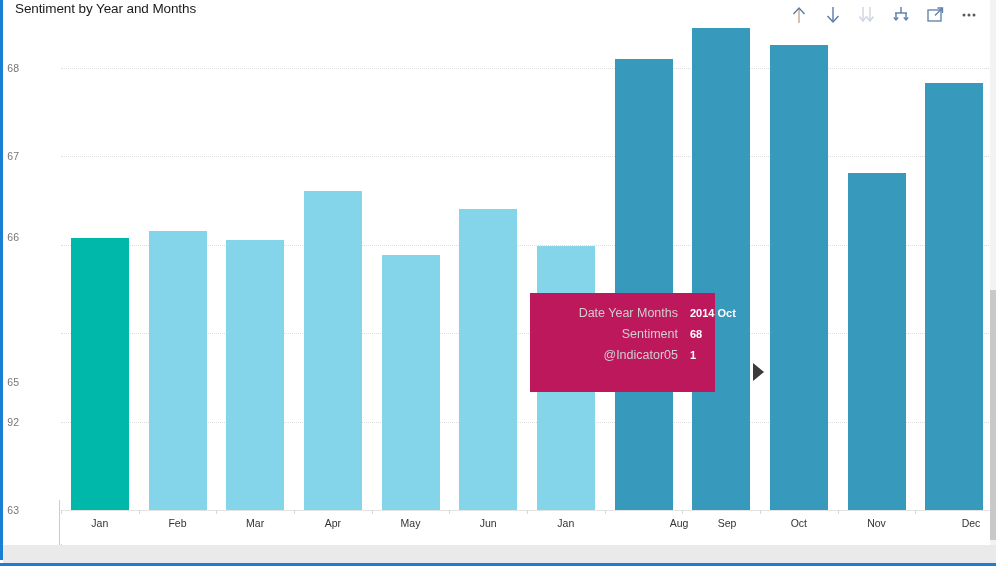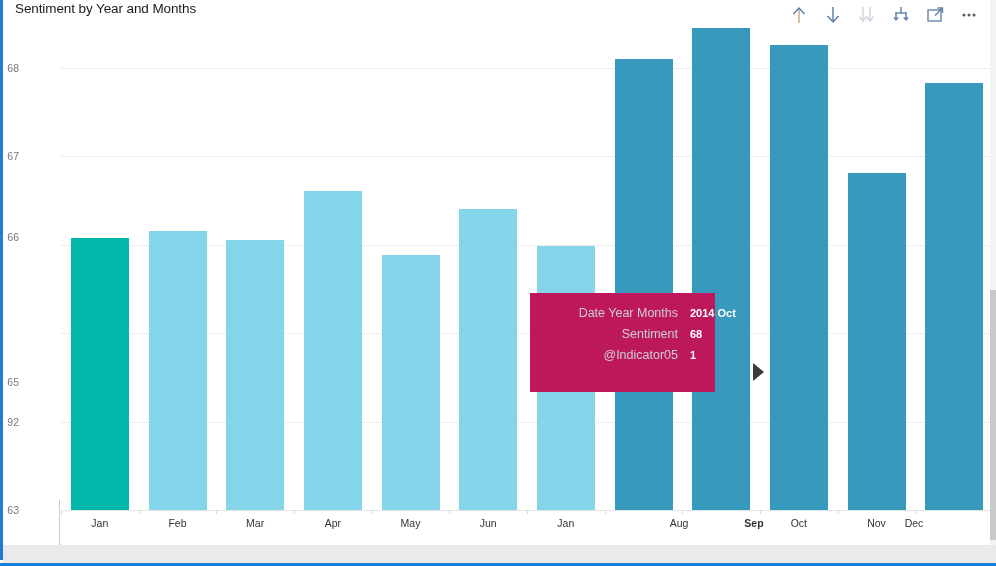--- a/index.html
+++ b/index.html
@@ -341,27 +341,27 @@
         <div class="cat-label" style="left: 271.833px;">Apr</div>
         <div class="cat-sep" style="left: 233px;"></div>
         <div class="cat-label" style="left: 349.5px; text-align: right;">May</div>
         <div class="cat-sep" style="left: 310.667px;"></div>
         <div class="cat-label" style="left: 427.167px;">Jun</div>
         <div class="cat-sep" style="left: 388.333px;"></div>
         <div class="cat-label" style="left: 504.833px;">Jan</div>
         <div class="cat-sep" style="left: 466px;"></div>
         <div class="cat-label" style="left: 605px; margin-left: 13px;">Aug</div>
         <div class="cat-sep" style="left: 543.667px;"></div>
-        <div class="cat-label" style="left: 693px; font-weight: bold;">Sep</div>
+        <div class="cat-label" style="left: 666px;">Sep</div>
         <div class="cat-sep" style="left: 621.333px;"></div>
         <div class="cat-label" style="left: 737.833px;">Oct</div>
         <div class="cat-sep" style="left: 699px;"></div>
         <div class="cat-label" style="left: 815.5px;">Nov</div>
         <div class="cat-sep" style="left: 776.667px;"></div>
-        <div class="cat-label" style="left: 853px; text-align: right;">Dec</div>
+        <div class="cat-label" style="left: 910px; text-align: right;">Dec</div>
         <div class="cat-sep" style="left: 854.333px;"></div>
         <div class="cat-sep" style="left: 932px;"></div>
       </div>
     <div id="group-axis">
       <div id="group-label">2014</div>
     <div class="group-tick" style="left: 0px;"></div>
         <div class="group-tick" style="left: 932px;"></div>
       </div>
 
   </div>

